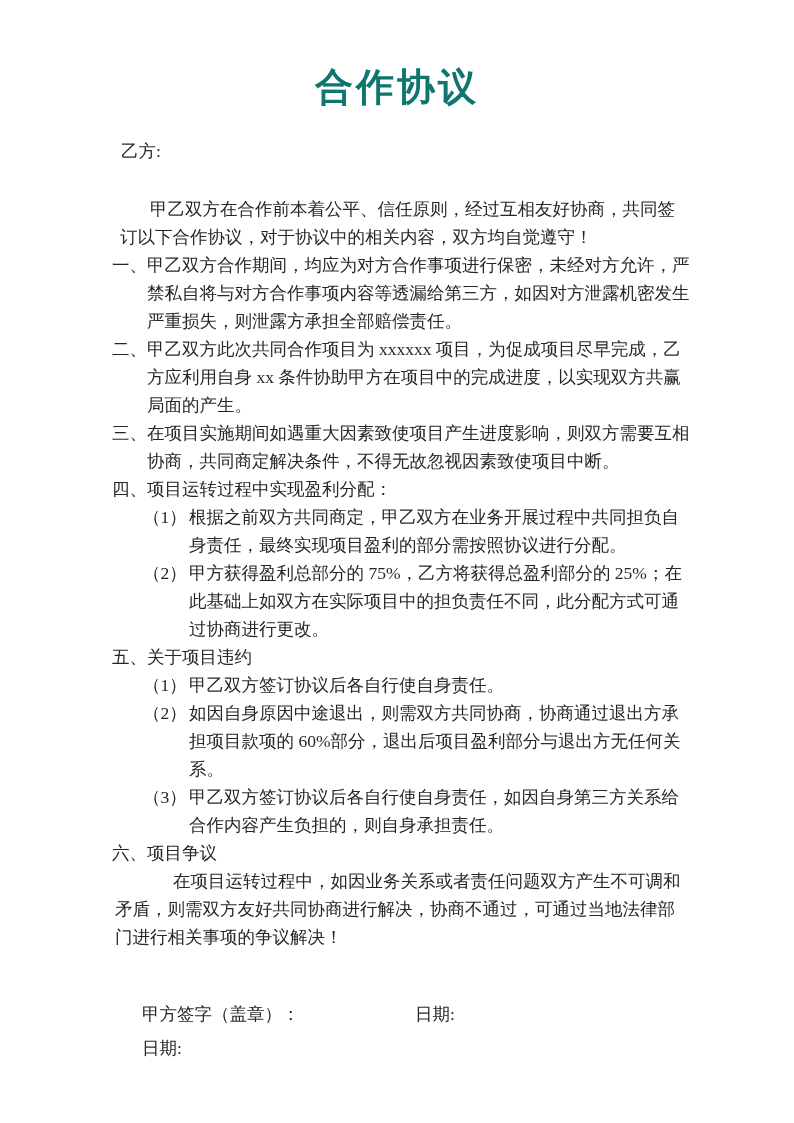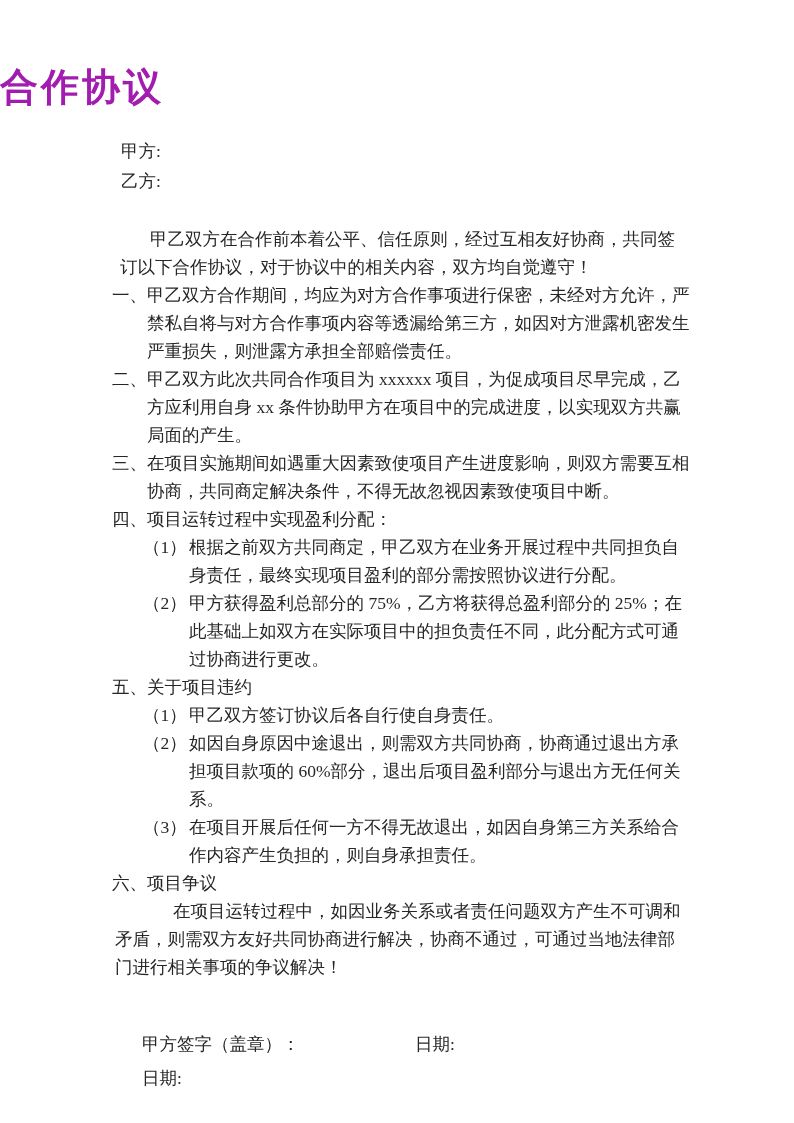--- a/index.html
+++ b/index.html
@@ -10,26 +10,26 @@
     margin: 0 auto;
     background: #ffffff;
     overflow: hidden;
     font-family: "Liberation Serif", "DejaVu Serif", serif;
     font-size: 17.5px;
     line-height: 28px;
     color: #262626;
   }
   .title {
     margin: 60px 0 0 0;
-    text-align: left;
+    text-align: center;
     font-size: 38px;
     line-height: 54px;
     font-weight: bold;
     letter-spacing: 3px;
-    color: #a21caf;
+    color: #0f766e;
   }
   .party-block { margin: 22px 104px 0 121px; }
   .party-line { line-height: 30px; }
   .intro {
     margin: 29px 104px 0 120px;
     text-indent: 30px;
   }
   .clauses { margin: 0 102px 0 112px; }
   .clause-line { display: flex; }
   .cnum { flex: 0 0 auto; white-space: pre; }
@@ -50,21 +50,20 @@
   .sig-col-b { flex: 0 0 auto; }
 </style>
 </head>
 <body>
 
 <div class="page">
 
   <h1 class="title">合作协议</h1>
 
   <div class="party-block">
-    <div class="party-line">甲方:</div>
     <div class="party-line">乙方:</div>
   </div>
 
   <p class="intro">甲乙双方在合作前本着公平、信任原则，经过互相友好协商，共同签订以下合作协议，对于协议中的相关内容，双方均自觉遵守！</p>
 
   <div class="clauses">
 
     <div class="clause">
       <div class="clause-line">
         <span class="cnum">一、</span>
@@ -109,21 +108,21 @@
       <div class="sub">
         <span class="snum">（1）</span>
           <span class="stext">甲乙双方签订协议后各自行使自身责任。</span>
       </div>
       <div class="sub">
         <span class="snum">（2）</span>
           <span class="stext">如因自身原因中途退出，则需双方共同协商，协商通过退出方承担项目款项的 60%部分，退出后项目盈利部分与退出方无任何关系。</span>
       </div>
       <div class="sub">
         <span class="snum">（3）</span>
-          <span class="stext">在项目开展后任何一方不得无故退出，如因自身第三方关系给合作内容产生负担的，则自身承担责任。</span>
+          <span class="stext">甲乙双方签订协议后各自行使自身责任，如因自身第三方关系给合作内容产生负担的，则自身承担责任。</span>
       </div>
     </div>
 
     <div class="clause">
       <div class="clause-line">
         <span class="cnum">六、</span>
           <span class="ctext">项目争议</span>
       </div>
       <div class="clause-body">在项目运转过程中，如因业务关系或者责任问题双方产生不可调和矛盾，则需双方友好共同协商进行解决，协商不通过，可通过当地法律部门进行相关事项的争议解决！</div>
     </div>

